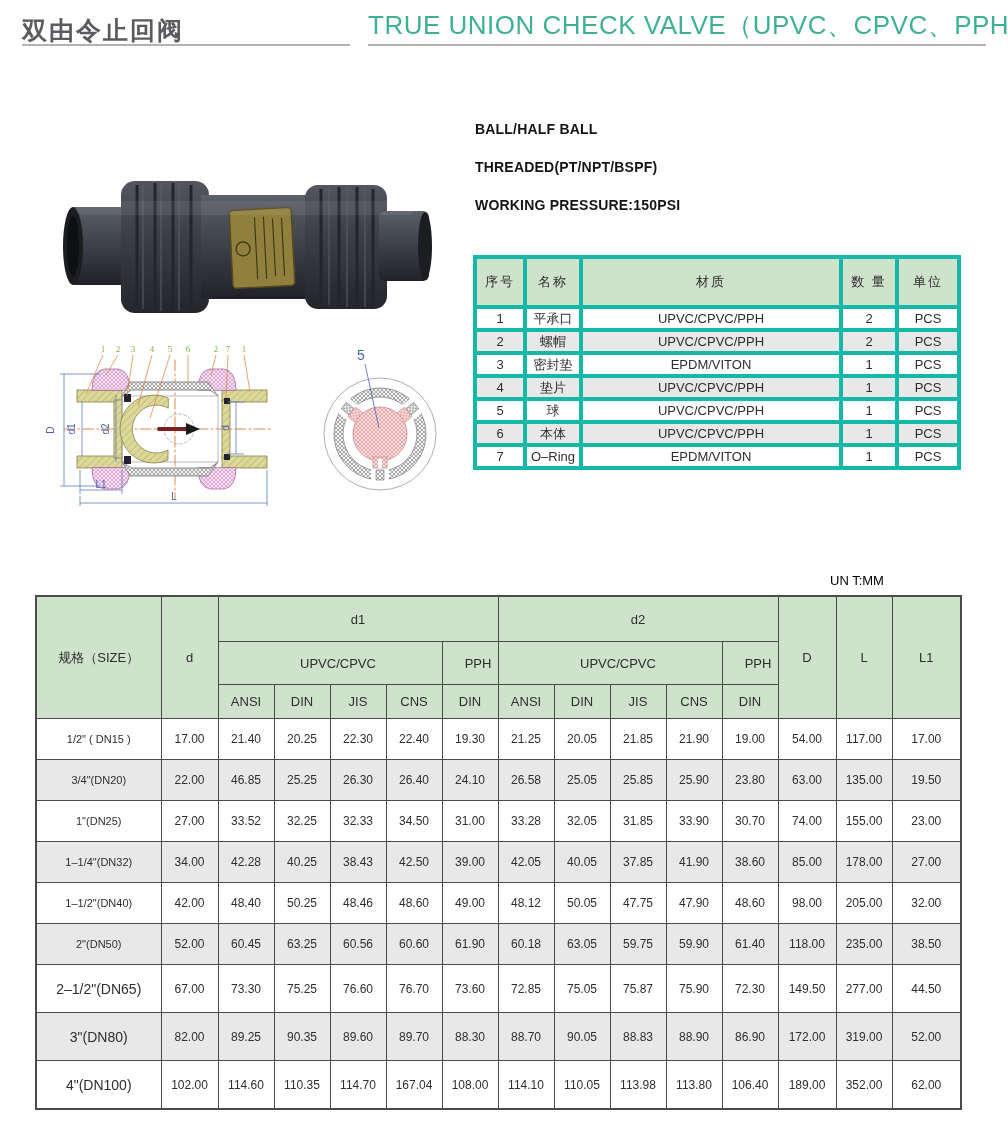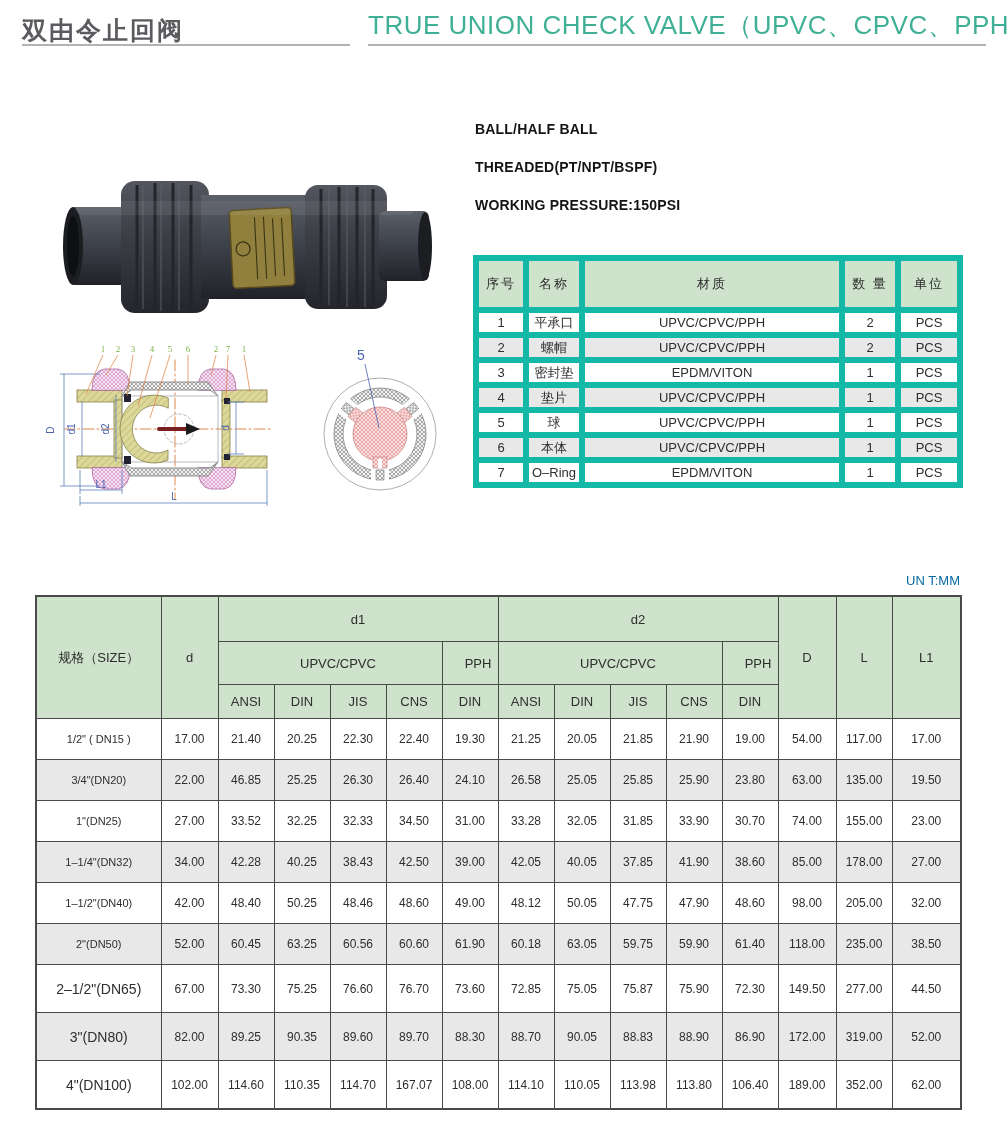--- a/index.html
+++ b/index.html
@@ -14,30 +14,30 @@
   .title-en { position:absolute; left:368px; top:8px; width:620px; text-align:center;
               font-size:26px; color:#3fb096; white-space:nowrap; letter-spacing:0.5px; }
   .rule-en  { position:absolute; left:368px; top:44px; width:618px; height:2px; background:#b3b3b3; }
   
   .specs { position:absolute; left:475px; top:120px; }
   .spec-line { font-size:14px; font-weight:bold; color:#141414; letter-spacing:0.2px;
                height:38px; line-height:18px; }
   
   .parts-table { position:absolute; left:473px; top:255px; width:484px;
                  border-collapse:collapse; table-layout:fixed; }
-  .parts-table th, .parts-table td { border:6px solid #14b8a6; text-align:center;
+  .parts-table th, .parts-table td { border:4px solid #14b8a6; text-align:center;
                  color:#2e2e2e; padding:0; }
   .parts-table { border:2px solid #4a4a4a; }
   .parts-table th { background:#cfe2cc; height:46px; font-size:13px; font-weight:normal;
                     letter-spacing:2px; border-bottom:2px solid #4a4a4a; }
   .parts-table td { height:19px; font-size:13px; }
   .parts-table tbody tr:nth-child(even) { background:#e8e8e8; }
   
-  .unit-note { position:absolute; left:830px; top:573px; width:130px; text-align:right;
-               font-size:13px; color:#0369a1; }
+  .unit-note { position:absolute; left:830px; top:573px; width:130px; text-align:left;
+               font-size:13px; color:#000000; }
   
   .size-table { position:absolute; left:35px; top:595px; width:925px;
                 border-collapse:collapse; table-layout:fixed; border:2px solid #4a4a4a; }
   .size-table th, .size-table td { border:1px solid #4a4a4a; text-align:center;
                 color:#2e2e2e; padding:0; }
   .size-table thead th { background:#cfe2cc; font-size:13px; font-weight:normal; }
   .size-table thead tr:nth-child(1) th { height:44px; }
   .size-table thead tr:nth-child(2) th { height:42px;padding-left:16px; }
   .size-table thead tr:nth-child(3) th { height:33px; }
   .size-table tbody td { height:40px; font-size:12px; background-clip:padding-box; }
@@ -516,21 +516,21 @@
           <td>172.00</td>
           <td>319.00</td>
           <td>52.00</td>
         </tr>
         <tr>
           <td>4"(DN100)</td>
           <td>102.00</td>
           <td>114.60</td>
           <td>110.35</td>
           <td>114.70</td>
-          <td>167.07</td>
+          <td>167.04</td>
           <td>108.00</td>
           <td>114.10</td>
           <td>110.05</td>
           <td>113.98</td>
           <td>113.80</td>
           <td>106.40</td>
           <td>189.00</td>
           <td>352.00</td>
           <td>62.00</td>
         </tr>

